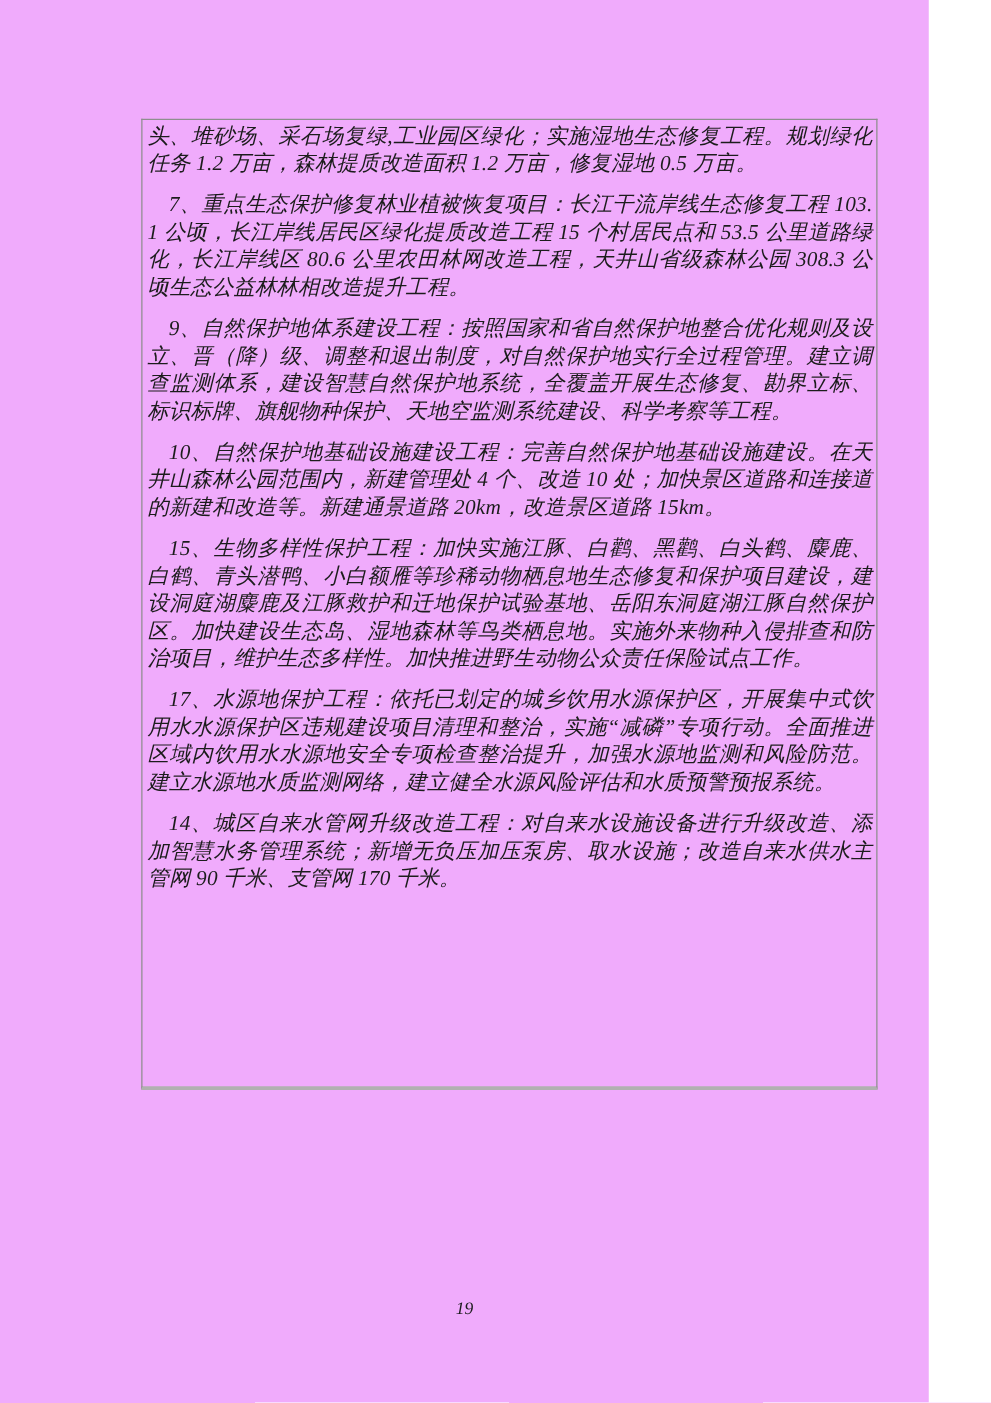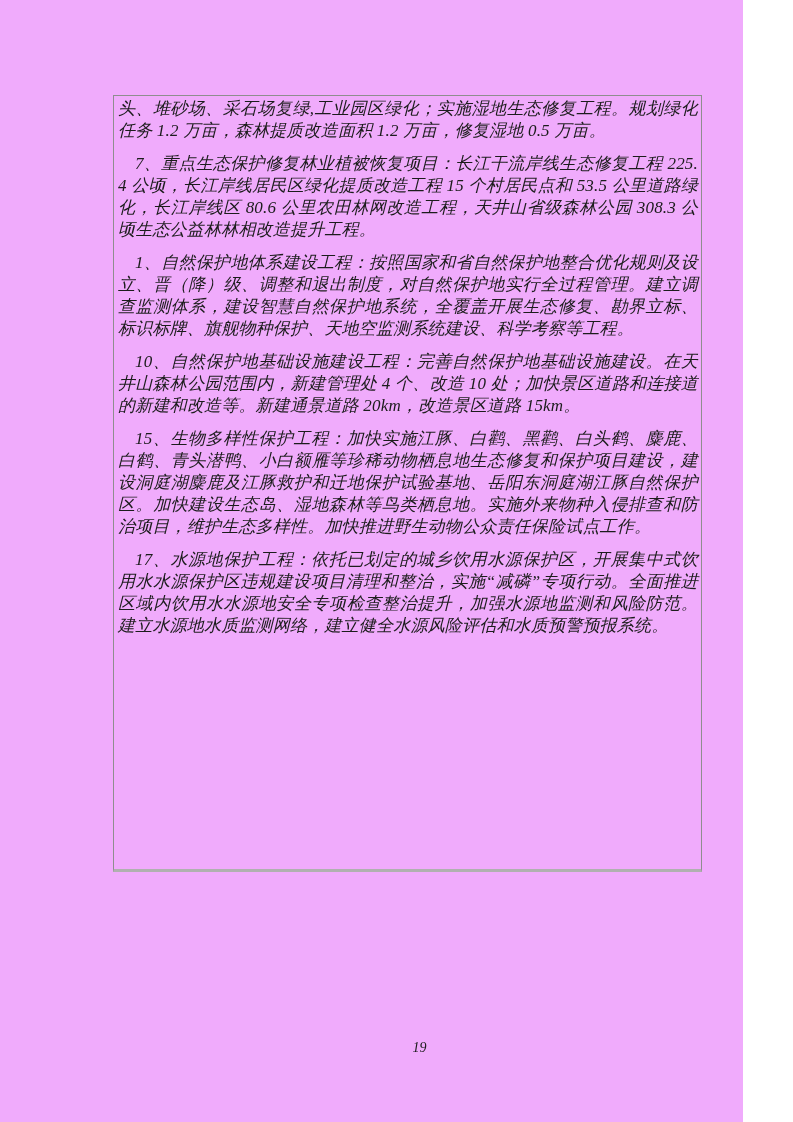--- a/index.html
+++ b/index.html
@@ -46,34 +46,34 @@
     text-indent: 1em;
   }
   .page-footer {
     position: absolute;
     left: 0;
     top: 1040px;
     width: 100%;
     text-align: center;
     font-size: 14px;
     color: #1c1c1c;
-    padding-left: 48px;
   }
 </style>
 </head>
 <body>
 
 <div class="page">
 
   <div class="content-box">
     <p class="para first">头、堆砂场、采石场复绿,工业园区绿化；实施湿地生态修复工程。规划绿化任务 1.2 万亩，森林提质改造面积 1.2 万亩，修复湿地 0.5 万亩。</p>
-    <p class="para indent">7、重点生态保护修复林业植被恢复项目：长江干流岸线生态修复工程 225.4 公顷，长江岸线居民区绿化提质改造工程 15 个村居民点和 53.5 公里道路绿化，长江岸线区 80.6 公里农田林网改造工程，天井山省级森林公园 308.3 公顷生态公益林林相改造提升工程。</p>
-    <p class="para indent">1、自然保护地体系建设工程：按照国家和省自然保护地整合优化规则及设立、晋（降）级、调整和退出制度，对自然保护地实行全过程管理。建立调查监测体系，建设智慧自然保护地系统，全覆盖开展生态修复、勘界立标、标识标牌、旗舰物种保护、天地空监测系统建设、科学考察等工程。</p>
+    <p class="para indent">7、重点生态保护修复林业植被恢复项目：长江干流岸线生态修复工程 103.1 公顷，长江岸线居民区绿化提质改造工程 15 个村居民点和 53.5 公里道路绿化，长江岸线区 80.6 公里农田林网改造工程，天井山省级森林公园 308.3 公顷生态公益林林相改造提升工程。</p>
+    <p class="para indent">9、自然保护地体系建设工程：按照国家和省自然保护地整合优化规则及设立、晋（降）级、调整和退出制度，对自然保护地实行全过程管理。建立调查监测体系，建设智慧自然保护地系统，全覆盖开展生态修复、勘界立标、标识标牌、旗舰物种保护、天地空监测系统建设、科学考察等工程。</p>
     <p class="para indent">10、自然保护地基础设施建设工程：完善自然保护地基础设施建设。在天井山森林公园范围内，新建管理处 4 个、改造 10 处；加快景区道路和连接道的新建和改造等。新建通景道路 20km，改造景区道路 15km。</p>
     <p class="para indent">15、生物多样性保护工程：加快实施江豚、白鹳、黑鹳、白头鹤、麋鹿、白鹤、青头潜鸭、小白额雁等珍稀动物栖息地生态修复和保护项目建设，建设洞庭湖麋鹿及江豚救护和迁地保护试验基地、岳阳东洞庭湖江豚自然保护区。加快建设生态岛、湿地森林等鸟类栖息地。实施外来物种入侵排查和防治项目，维护生态多样性。加快推进野生动物公众责任保险试点工作。</p>
     <p class="para indent">17、水源地保护工程：依托已划定的城乡饮用水源保护区，开展集中式饮用水水源保护区违规建设项目清理和整治，实施“减磷”专项行动。全面推进区域内饮用水水源地安全专项检查整治提升，加强水源地监测和风险防范。建立水源地水质监测网络，建立健全水源风险评估和水质预警预报系统。</p>
+    <p class="para indent">14、城区自来水管网升级改造工程：对自来水设施设备进行升级改造、添加智慧水务管理系统；新增无负压加压泵房、取水设施；改造自来水供水主管网 90 千米、支管网 170 千米。</p>
   </div>
 
   <div class="page-footer">
     <span>19</span>
   </div>
 
 </div>
 
 </body></html>

